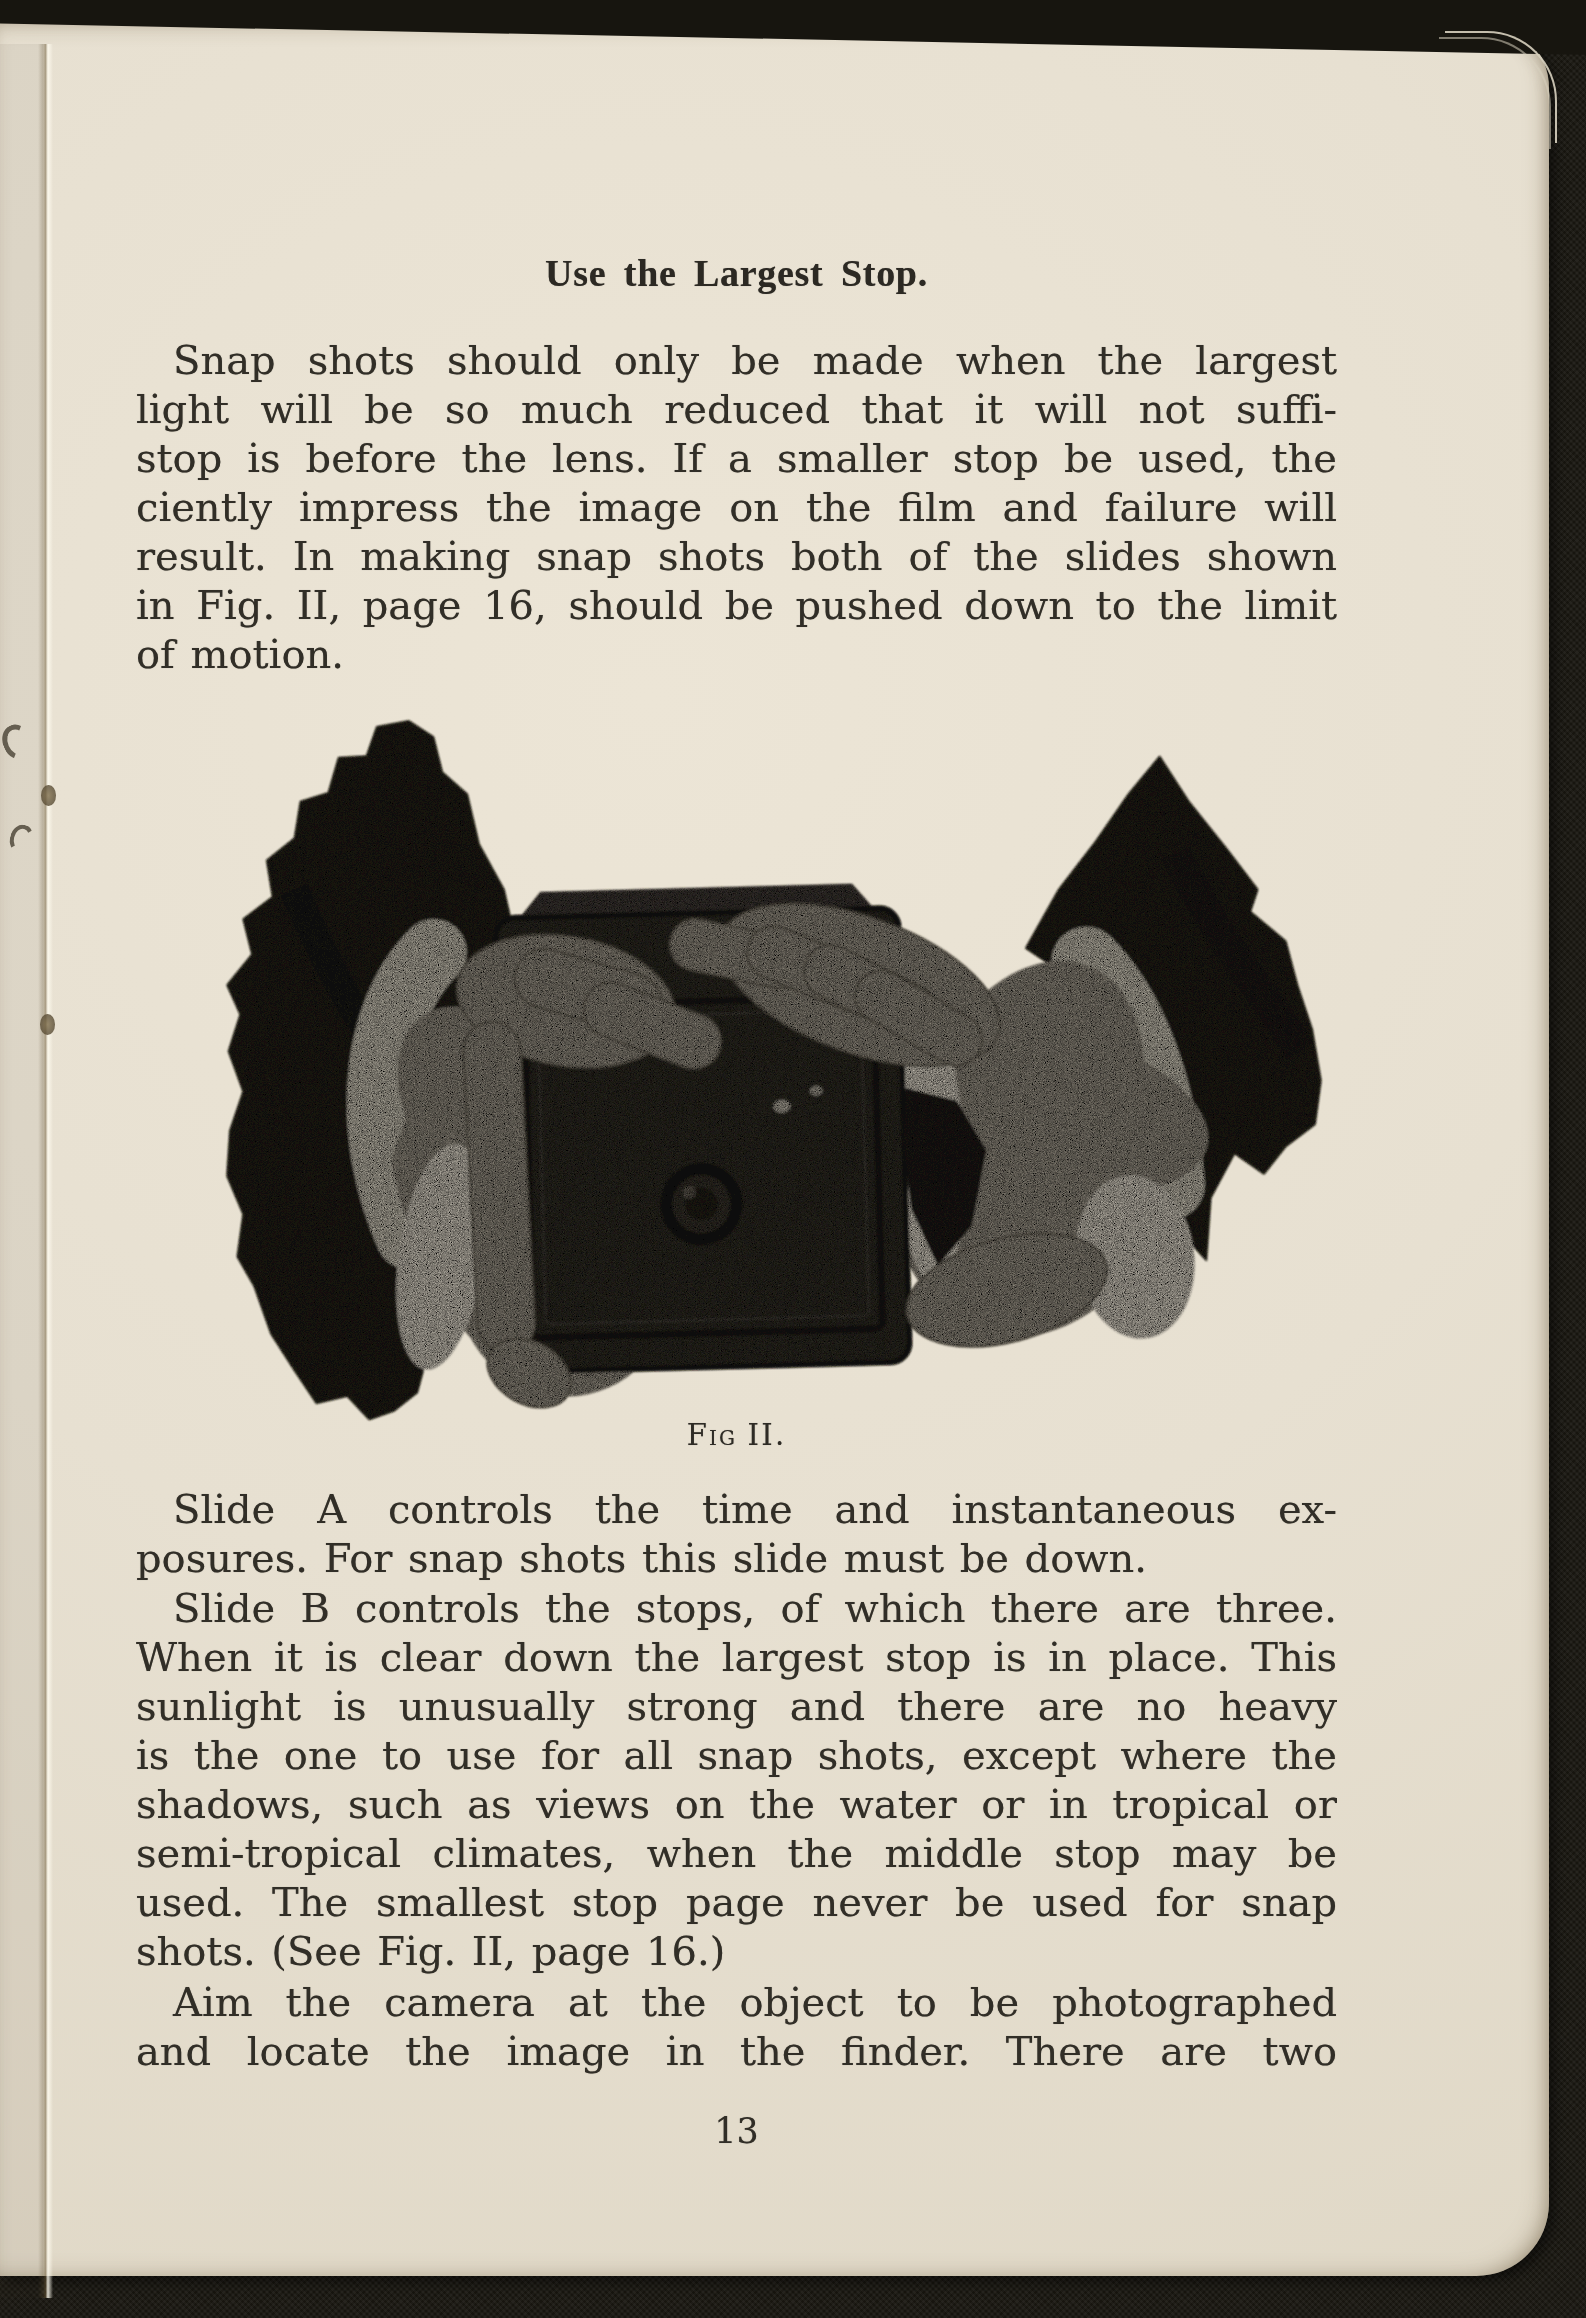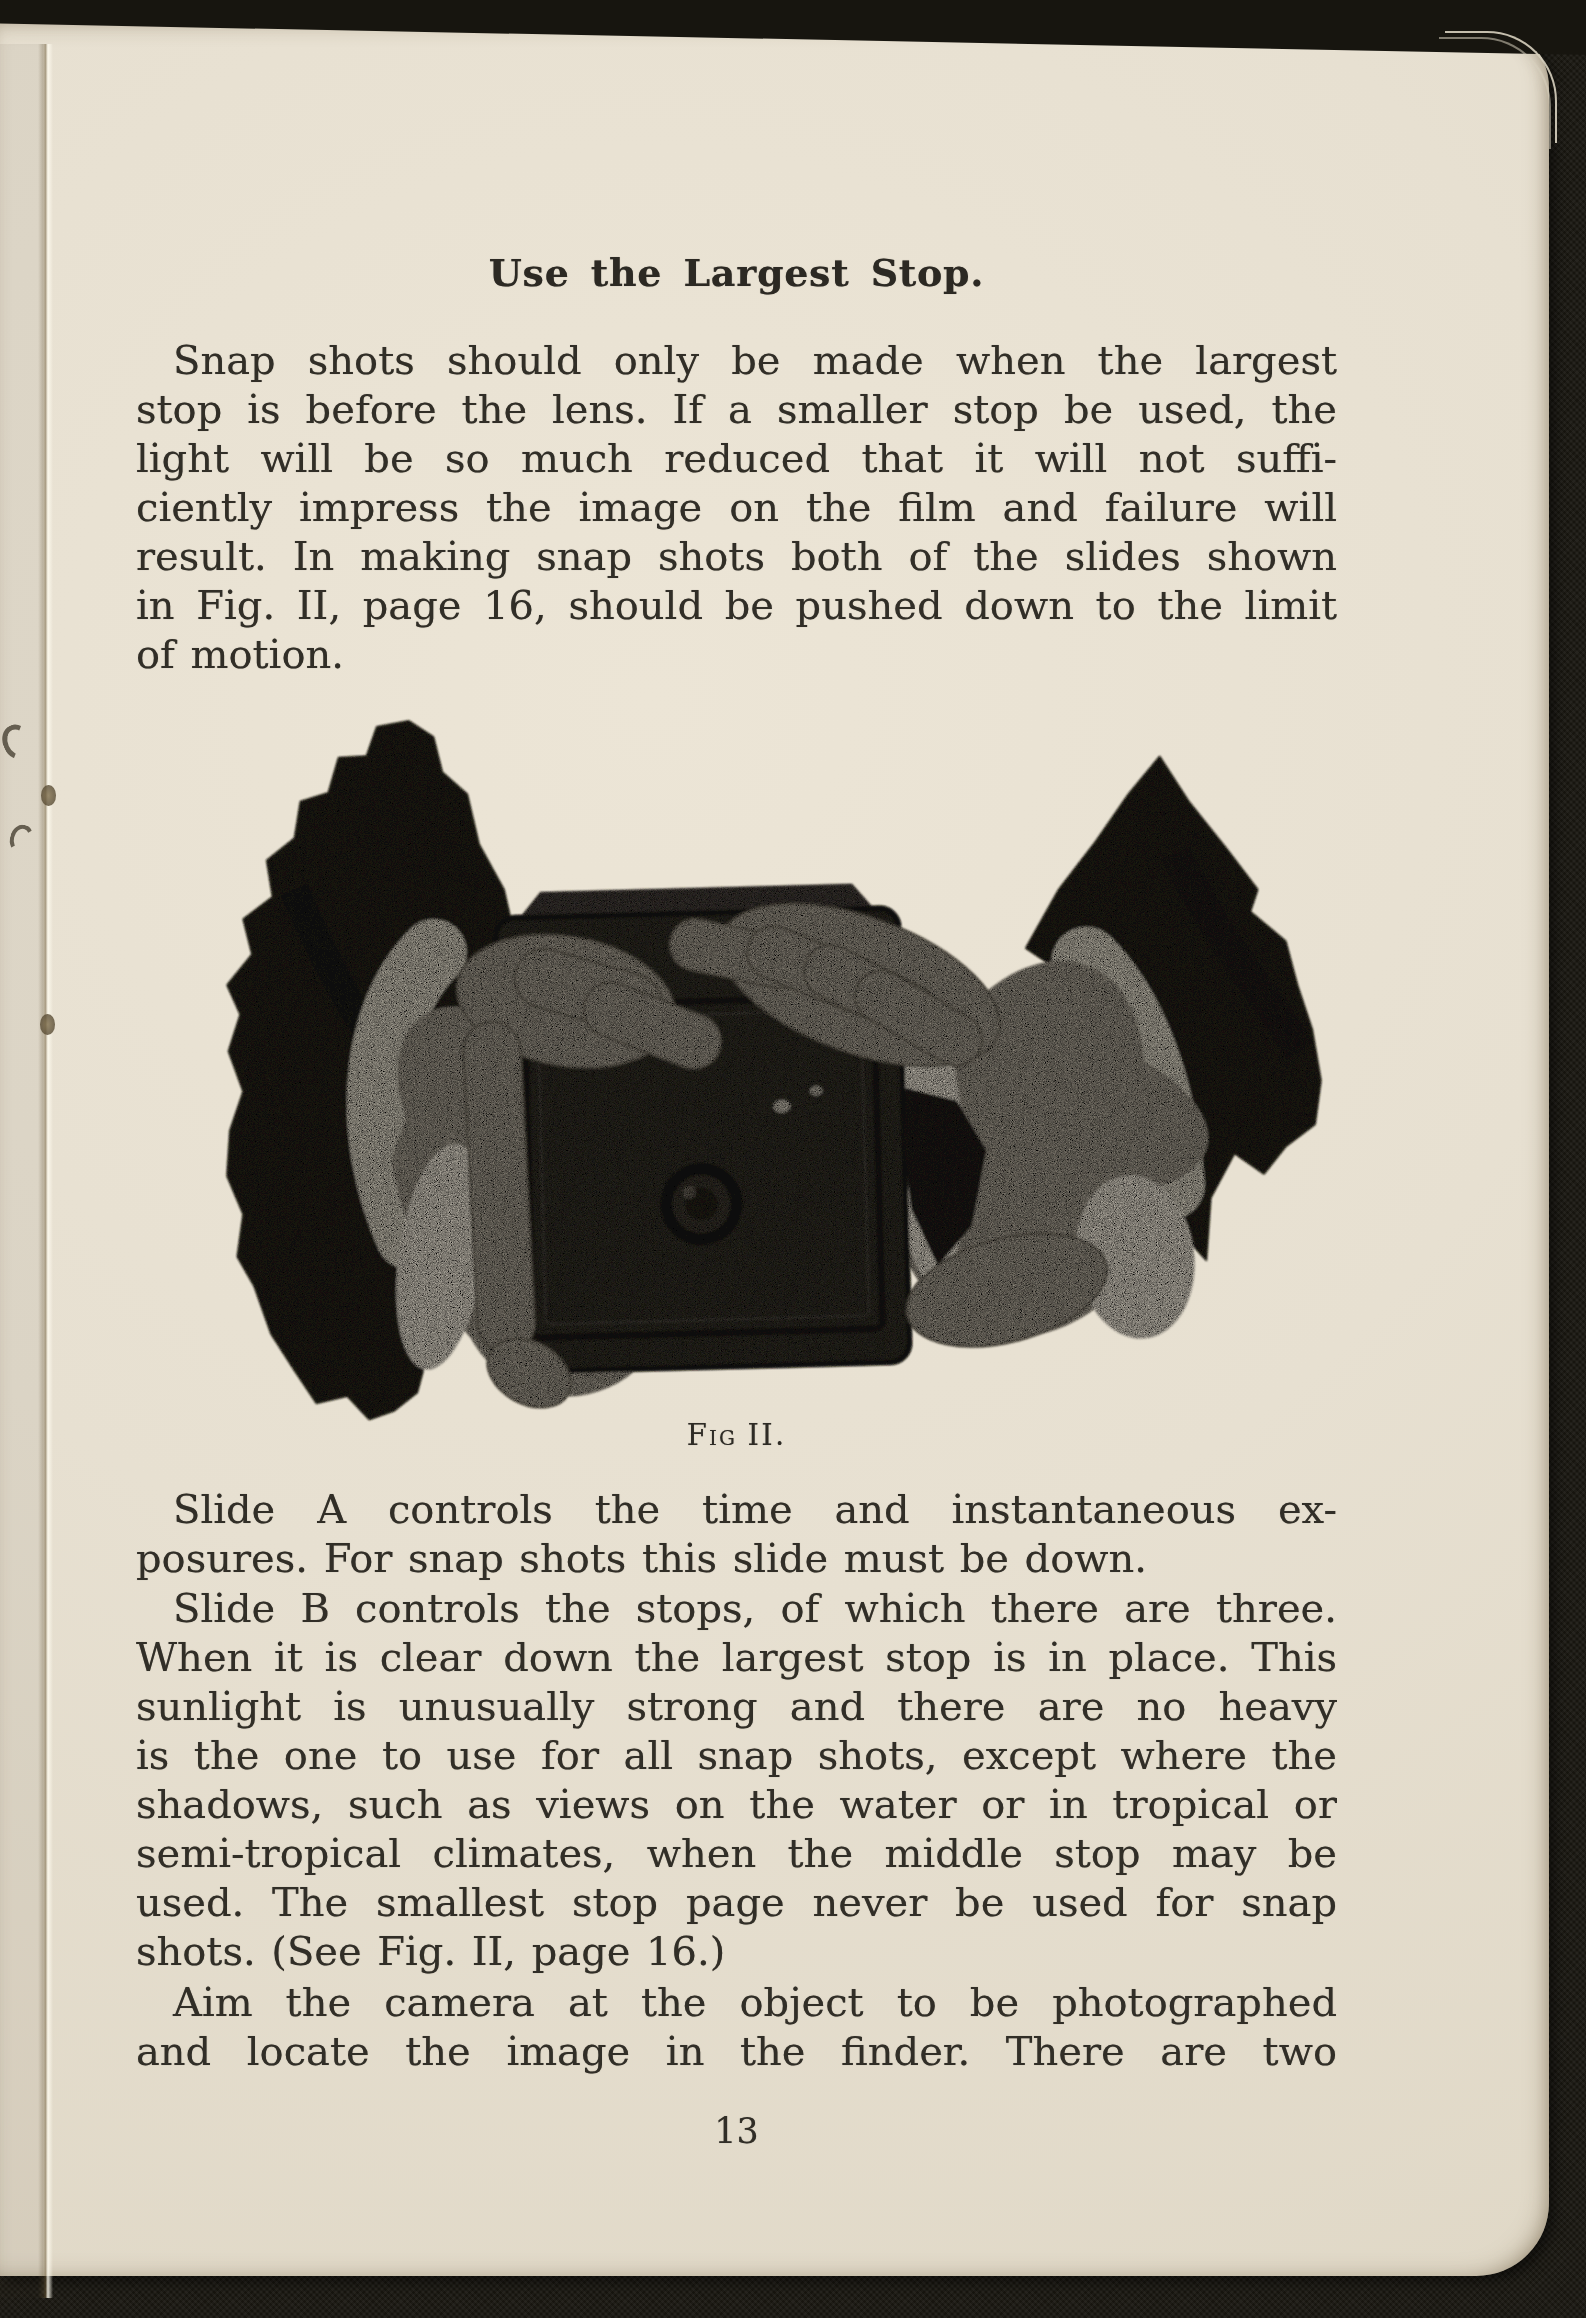--- a/index.html
+++ b/index.html
@@ -45,20 +45,21 @@
   .thread{position:absolute;width:19px;height:26.4px;border:5.1px solid #3f382a;border-radius:50%;
     border-right-color:transparent;border-bottom-color:transparent;opacity:.75;z-index:4;}
   .thread.t1{left:2.9px;top:724px;transform:rotate(-24deg);}
   .thread.t2{left:7.3px;top:821px;transform:rotate(14deg) scale(.8);}
 
   .title{
     position:absolute;left:136px;top:229px;width:1201px;z-index:3;
     text-align:center;font-weight:bold;font-size:38px;line-height:44px;
     color:#2c2923;letter-spacing:0.7px;word-spacing:7.3px;
     text-shadow:0 0 0.7px rgba(44,41,35,.6);
+    font-family:Liberation Serif, serif;
   }
   .para{
     position:absolute;left:136px;width:1201px;z-index:3;
     font-size:40px;line-height:49px;color:#312e27;word-spacing:2.9px;
     text-shadow:0 0 0.7px rgba(49,46,39,.55);
   }
   .p1{top:314px;} .p2{top:1463px;} .p3{top:1562px;} .p4{top:1956px;}
   .tline{height:49px;overflow:hidden;text-align:justify;}
   .tline::after{content:"";display:inline-block;width:100%;}
   .tline.end{text-align:left;}
@@ -82,22 +83,22 @@
 <div class="page">
   <div class="gutter-shade"></div>
   <div class="crease"></div>
   <div class="knot k1"></div>
   <div class="knot k2"></div>
 
   <div class="title">Use the Largest Stop.</div>
 
   <div class="para p1">
     <div class="tline ind">Snap shots should only be made when the largest</div>
+    <div class="tline">light will be so much reduced that it will not suffi-</div>
     <div class="tline">stop is before the lens. If a smaller stop be used, the</div>
-    <div class="tline">light will be so much reduced that it will not suffi-</div>
     <div class="tline">ciently impress the image on the film and failure will</div>
     <div class="tline">result. In making snap shots both of the slides shown</div>
     <div class="tline">in Fig. II, page 16, should be pushed down to the limit</div>
     <div class="tline end">of motion.</div>
   </div>
 
   <svg class="figure" viewBox="0 0 1700 1060" xmlns="http://www.w3.org/2000/svg">
     <defs>
       <filter id="photoFx" x="-3%" y="-3%" width="106%" height="106%">
         <feGaussianBlur in="SourceGraphic" stdDeviation="1.1" result="b"></feGaussianBlur>

